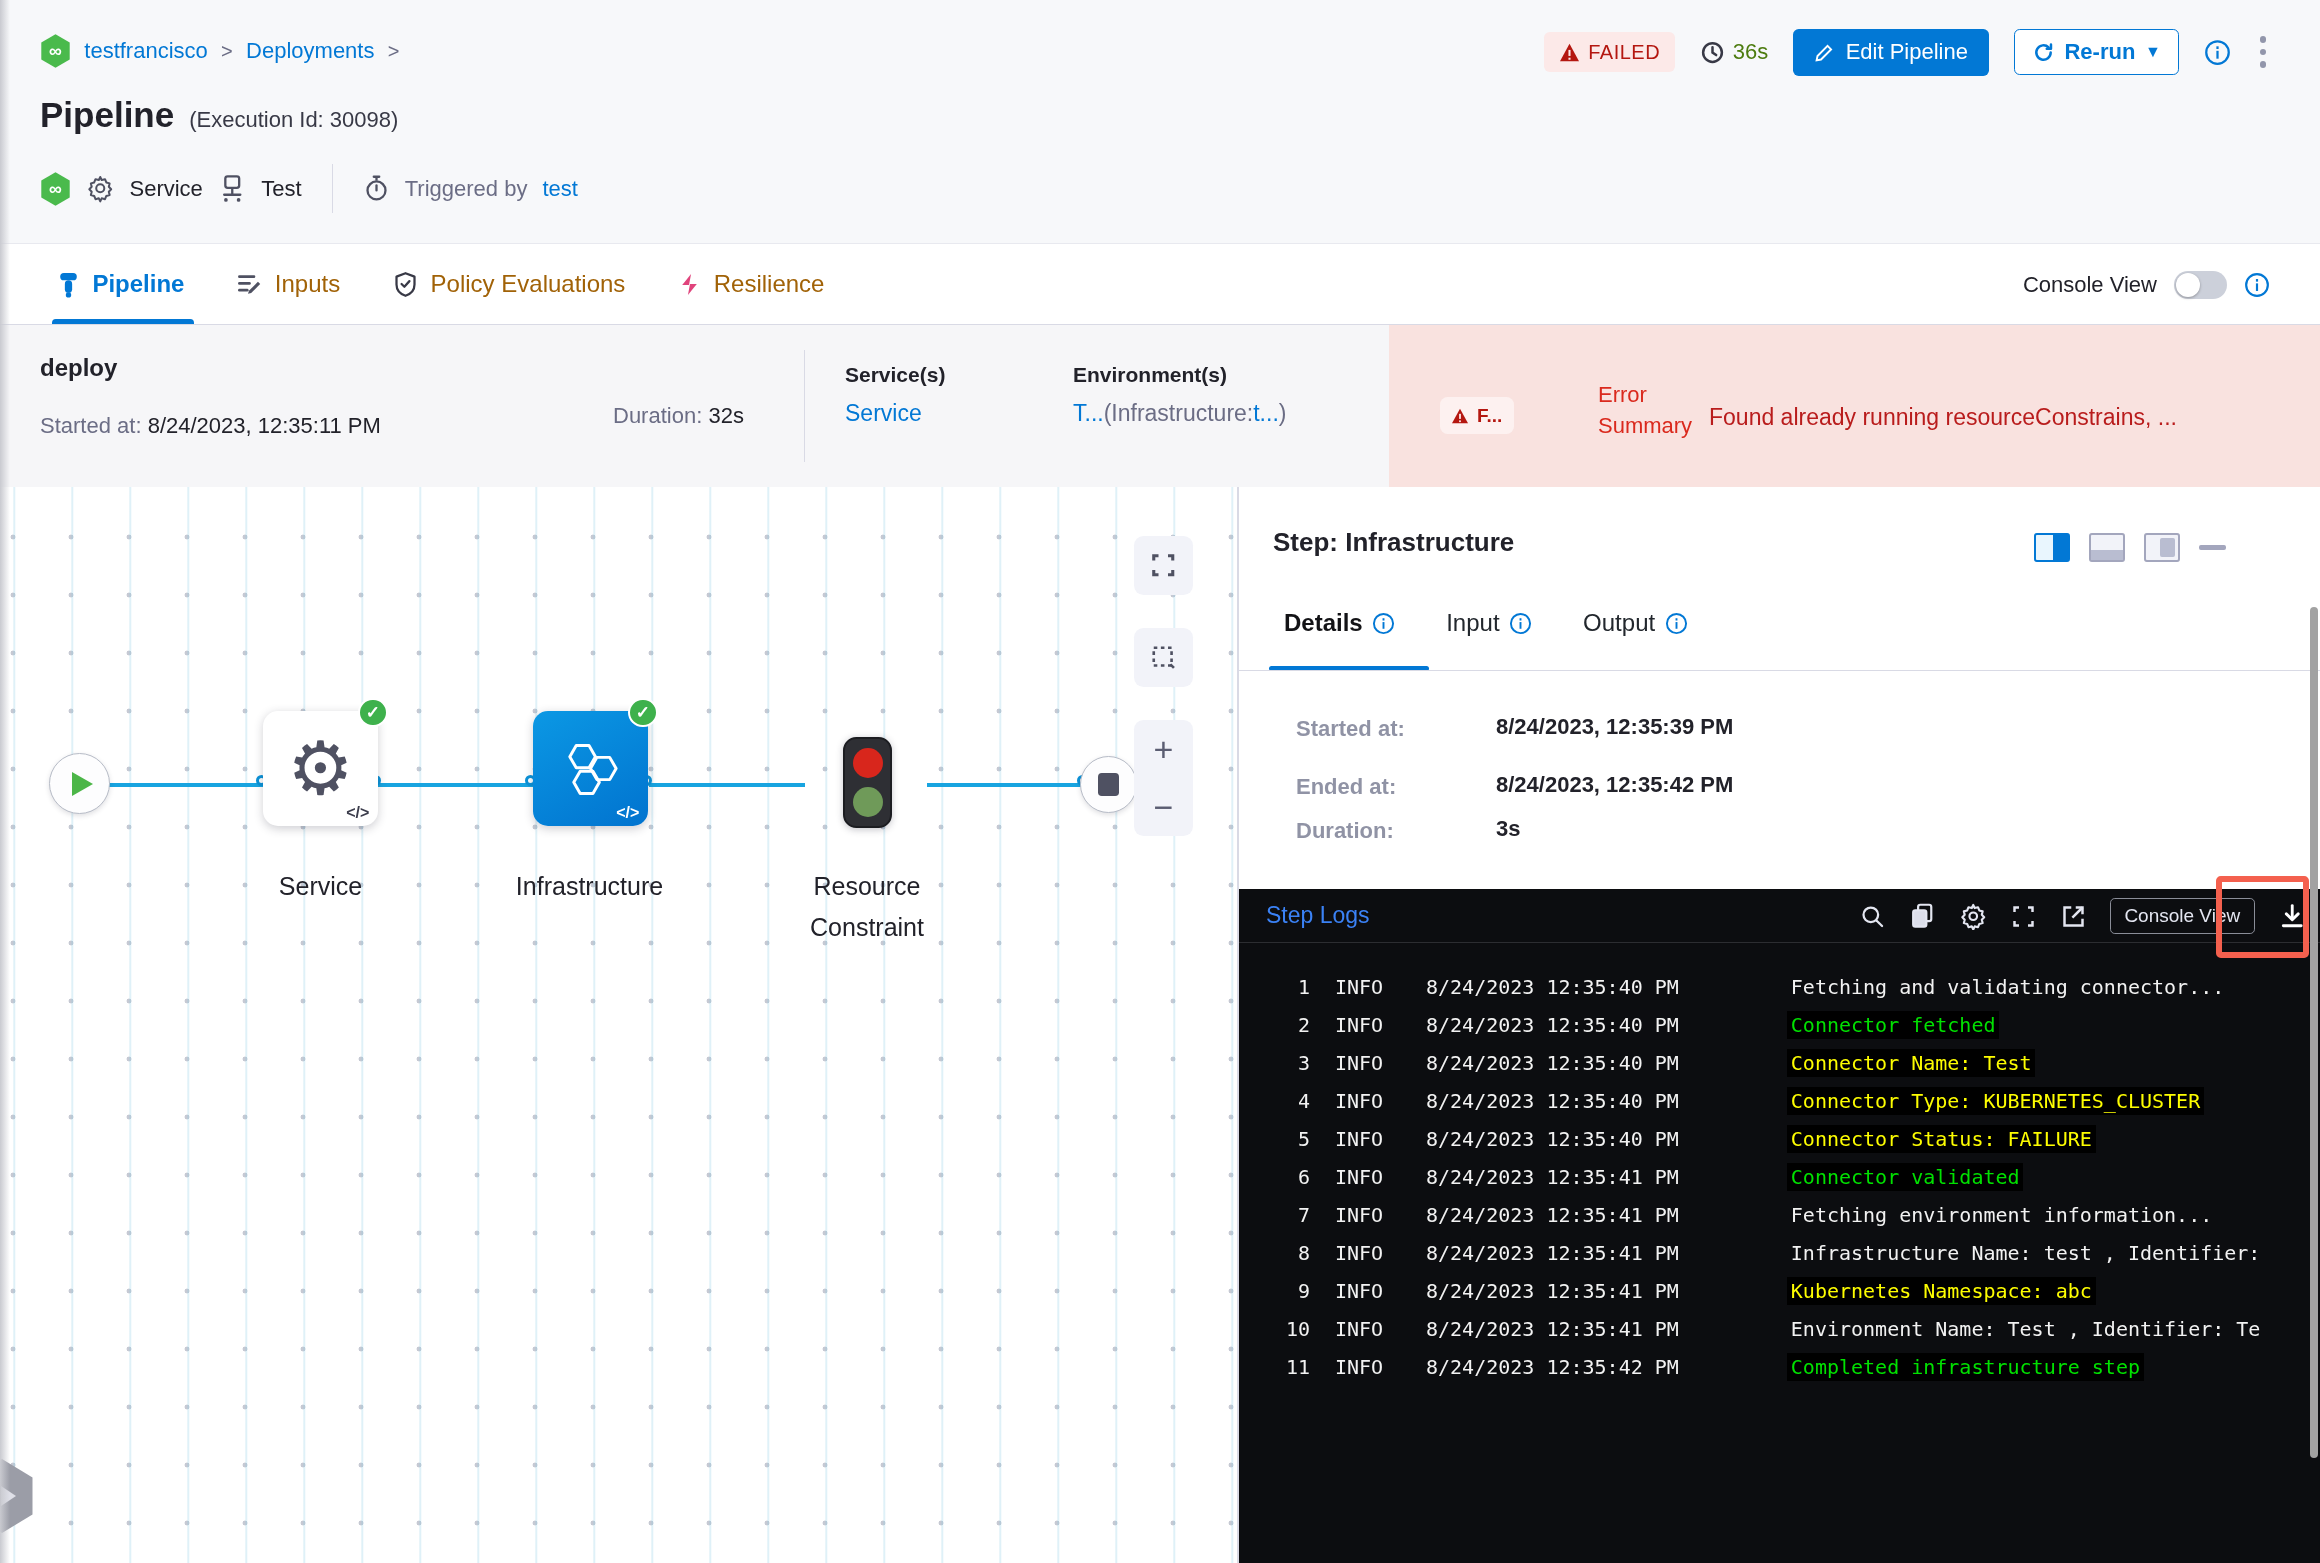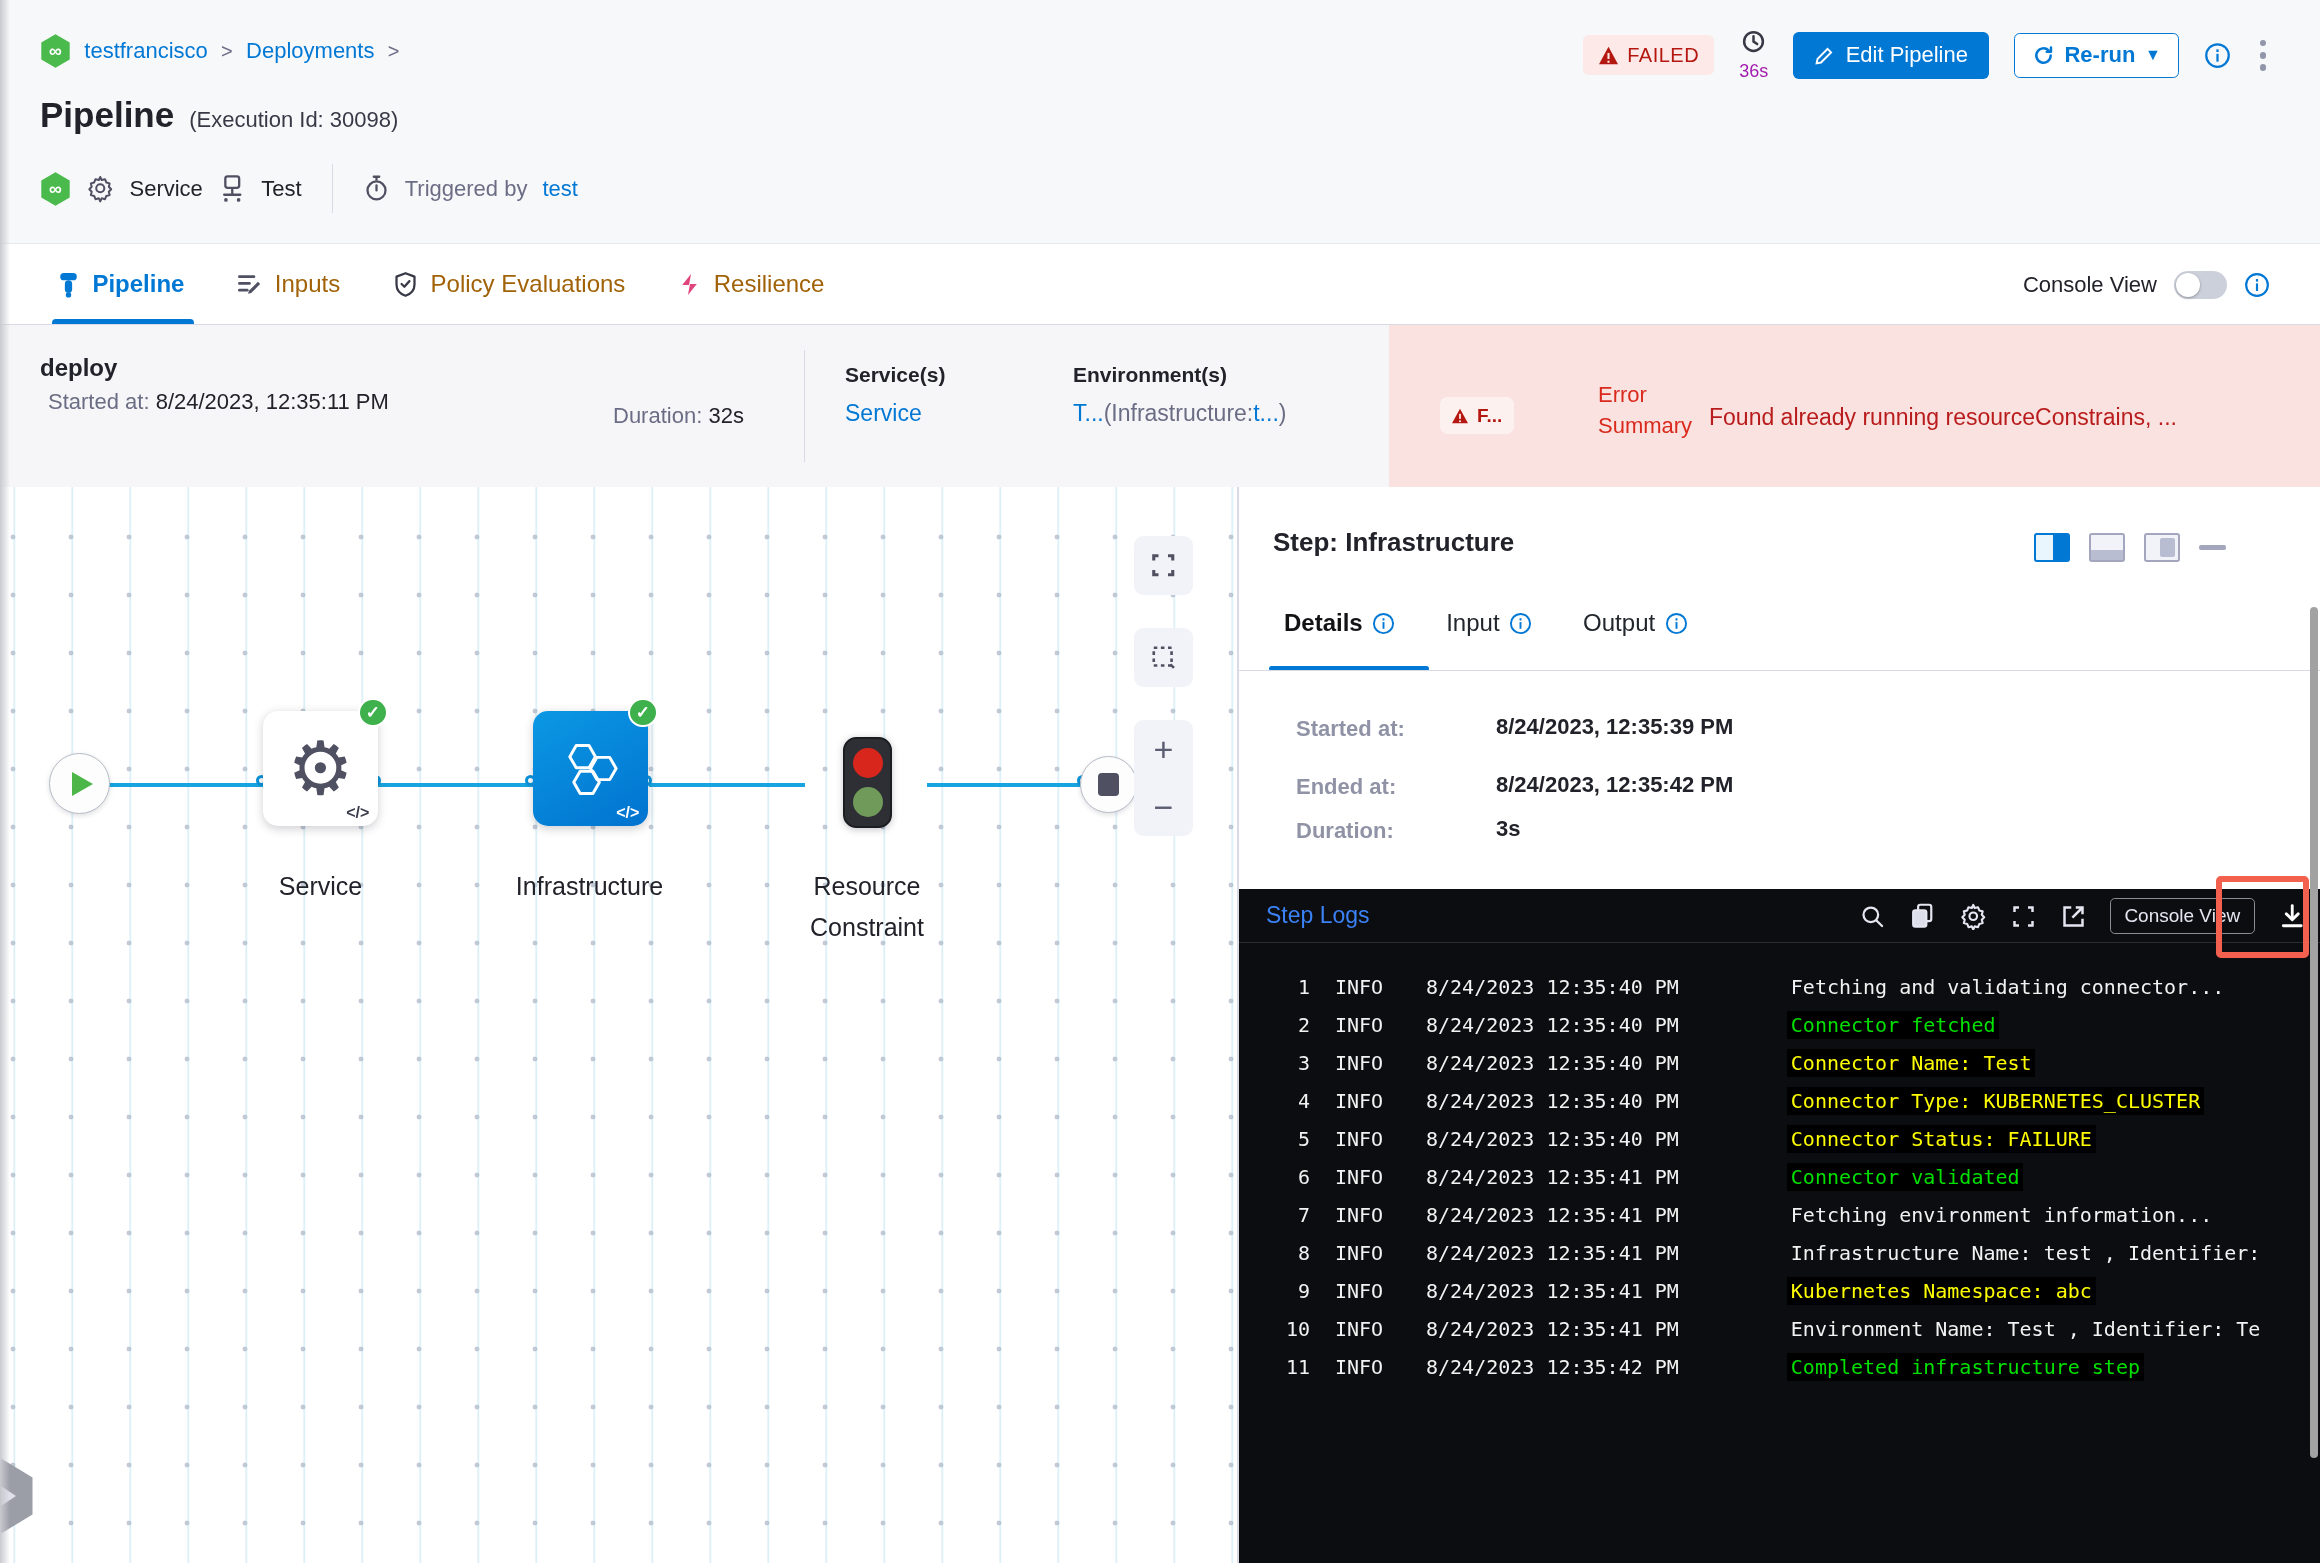--- a/index.html
+++ b/index.html
@@ -13,21 +13,21 @@
 
   
   .app-header { position:absolute; left:0; top:0; width:100%; height:243px; background:#f7f8fa; }
   .crumb-row { position:absolute; left:40px; top:34px; display:flex; align-items:center; gap:13.3px; font-size:22px; }
   .crumb-link { color:#0278d5; cursor:pointer; }
   .crumb-sep { color:#6b6d85; font-size:20px; }
   .hexlogo { width:31px; height:34px; display:inline-block; }
   .hdr-right { position:absolute; top:28.5px; right:51px; display:flex; align-items:center; gap:25px; }
   .failed-badge { display:flex; align-items:center; gap:8.6px; background:#fce9e8; color:#b41710;
     font-weight:normal; font-size:20px; padding:8.6px 15px; border-radius:5.7px; letter-spacing:0.5px; }
-  .elapsed { display:flex; align-items:center; gap:7.6px; font-size:18px; color:#a21caf;flex-direction:column; }
+  .elapsed { display:flex; align-items:center; gap:7.6px; font-size:22px; color:#4d7c0f; }
   .btn-primary { display:flex; align-items:center; gap:10.5px; background:#0278d5; color:#fff;
     font-size:22px; padding:10.5px 21px; border-radius:5.7px; cursor:pointer; }
   .btn-outline { display:flex; align-items:center; gap:9.5px; background:#fff; color:#0278d5;
     border:1.9px solid #0278d5; font-size:22px; font-weight:bold; padding:8.6px 17px; border-radius:5.7px; cursor:pointer; }
   .caret { font-size:16px; }
   .kebab { display:flex; flex-direction:column; gap:5.7px; padding:3.8px; cursor:pointer; }
   .kebab i { width:6.7px; height:6.7px; border-radius:50%; background:#9296ab; }
   .title-row { position:absolute; left:40px; top:95px; display:flex; align-items:baseline; gap:15px; }
   .page-title { font-size:35px; font-weight:bold; color:#22222a; }
   .exec-id { font-size:22px; color:#383946; }
@@ -46,21 +46,21 @@
   .tabbar-right { position:absolute; right:51px; top:0; height:82px; display:flex; align-items:center; gap:17px; }
   .cv-label { font-size:22px; color:#22222a; }
   .toggle { width:53px; height:27.6px; border-radius:14.3px; background:#ccd0da; position:relative; cursor:pointer; }
   .toggle .knob { position:absolute; left:1.9px; top:1.9px; width:24px; height:24px; border-radius:50%; background:#fff;
     box-shadow:0 1px 2.9px rgba(0,0,0,.3); }
 
   
   .deploybar { position:absolute; left:0; top:325px; width:100%; height:162px; background:#f6f6f8; }
   .deploybar .errzone { position:absolute; left:1389px; top:0; right:0; height:100%; background:#f9e2df; }
   .stage-name { position:absolute; left:40px; top:28.5px; font-size:24px; font-weight:bold; }
-  .dep-row { position:absolute; left:40px; top:64px; font-size:22px;margin-left:8px; }
+  .dep-row { position:absolute; left:40px; top:88px; font-size:22px; }
   .dep-dur { position:absolute; left:613px; top:78px; font-size:22px; }
   .dep-vdiv { position:absolute; left:804px; top:25px; width:1px; height:112px; background:#d9dae5; }
   .dep-col { position:absolute; top:38px; }
   .dep-col .collab { font-size:21px; font-weight:bold; color:#22222a; }
   .dep-col .colval { margin-top:13.3px; font-size:23px; }
   .err-badge { position:absolute; left:51px; top:72px; display:flex; align-items:center; gap:7.6px;
     background:#fdf1f0; border-radius:7.6px; padding:7.6px 11.4px; color:#b41710; font-weight:bold; font-size:19px; }
   .err-label { position:absolute; left:209px; top:55px; width:112px; color:#da291d; font-size:22px; line-height:1.4; }
   .err-text { position:absolute; left:320px; top:79px; width:580px; color:#b91c1c; font-size:23px;
     white-space:nowrap; overflow:hidden; }

